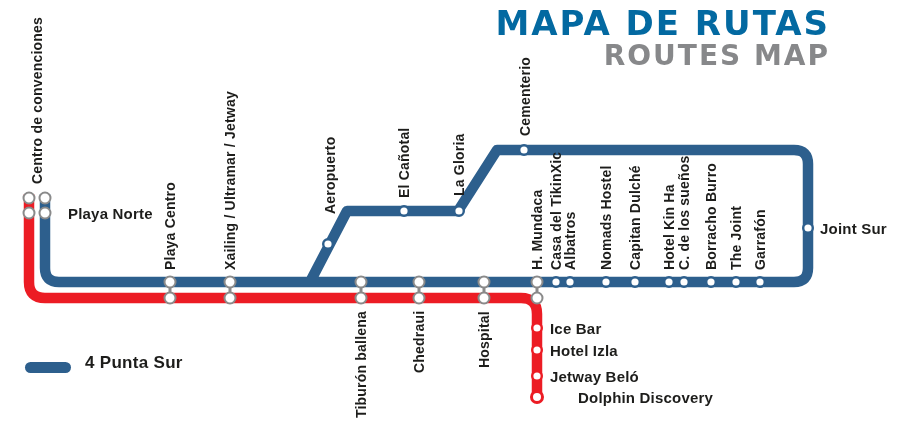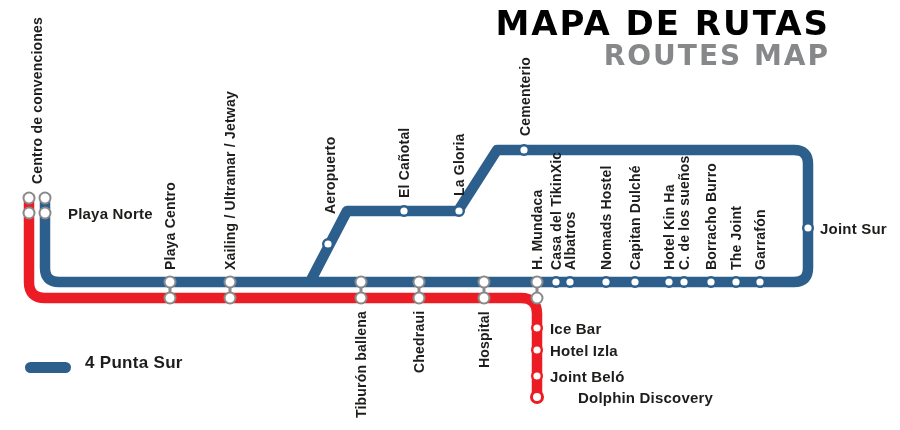--- a/index.html
+++ b/index.html
@@ -117,26 +117,26 @@
       <span class="stl up" style="left: 613px; top: 256px;">Nomads Hostel</span>
       <span class="stl up" style="left: 642px; top: 256px;">Capitan Dulché</span>
       <span class="stl up" style="left: 676px; top: 256px;">Hotel Kin Ha</span>
       <span class="stl up" style="left: 691px; top: 256px;">C. de los sueños</span>
       <span class="stl up" style="left: 718px; top: 256px;">Borracho Burro</span>
       <span class="stl up" style="left: 743px; top: 256px;">The Joint</span>
       <span class="stl up" style="left: 767px; top: 256px;">Garrafón</span>
       <span class="stl right" style="left: 820px; top: 220px;">Joint Sur</span>
       <span class="stl right" style="left: 550px; top: 320px;">Ice Bar</span>
       <span class="stl right" style="left: 550px; top: 342px;">Hotel Izla</span>
-      <span class="stl right" style="left: 550px; top: 368px;">Joint Beló</span>
+      <span class="stl right" style="left: 550px; top: 368px;">Jetway Beló</span>
       <span class="stl right" style="left: 550px; top: 389px; margin-left: 28px;">Dolphin Discovery</span>
     </div>
 
   <div class="title-block">
-    <div class="title-es" style="color: #000000; margin-left: 36px;">MAPA DE RUTAS</div>
+    <div class="title-es" style="color: #0369a1; margin-left: 36px;">MAPA DE RUTAS</div>
     <div class="title-en" style="color: rgb(135, 136, 138);">ROUTES MAP</div>
   </div>
 
   <div class="legend">
     <div class="legend-row">
       <span class="pill" style="background: rgb(45, 95, 141);"></span>
       <span class="legend-label">4 Punta Sur</span>
     </div>
   </div>
 

